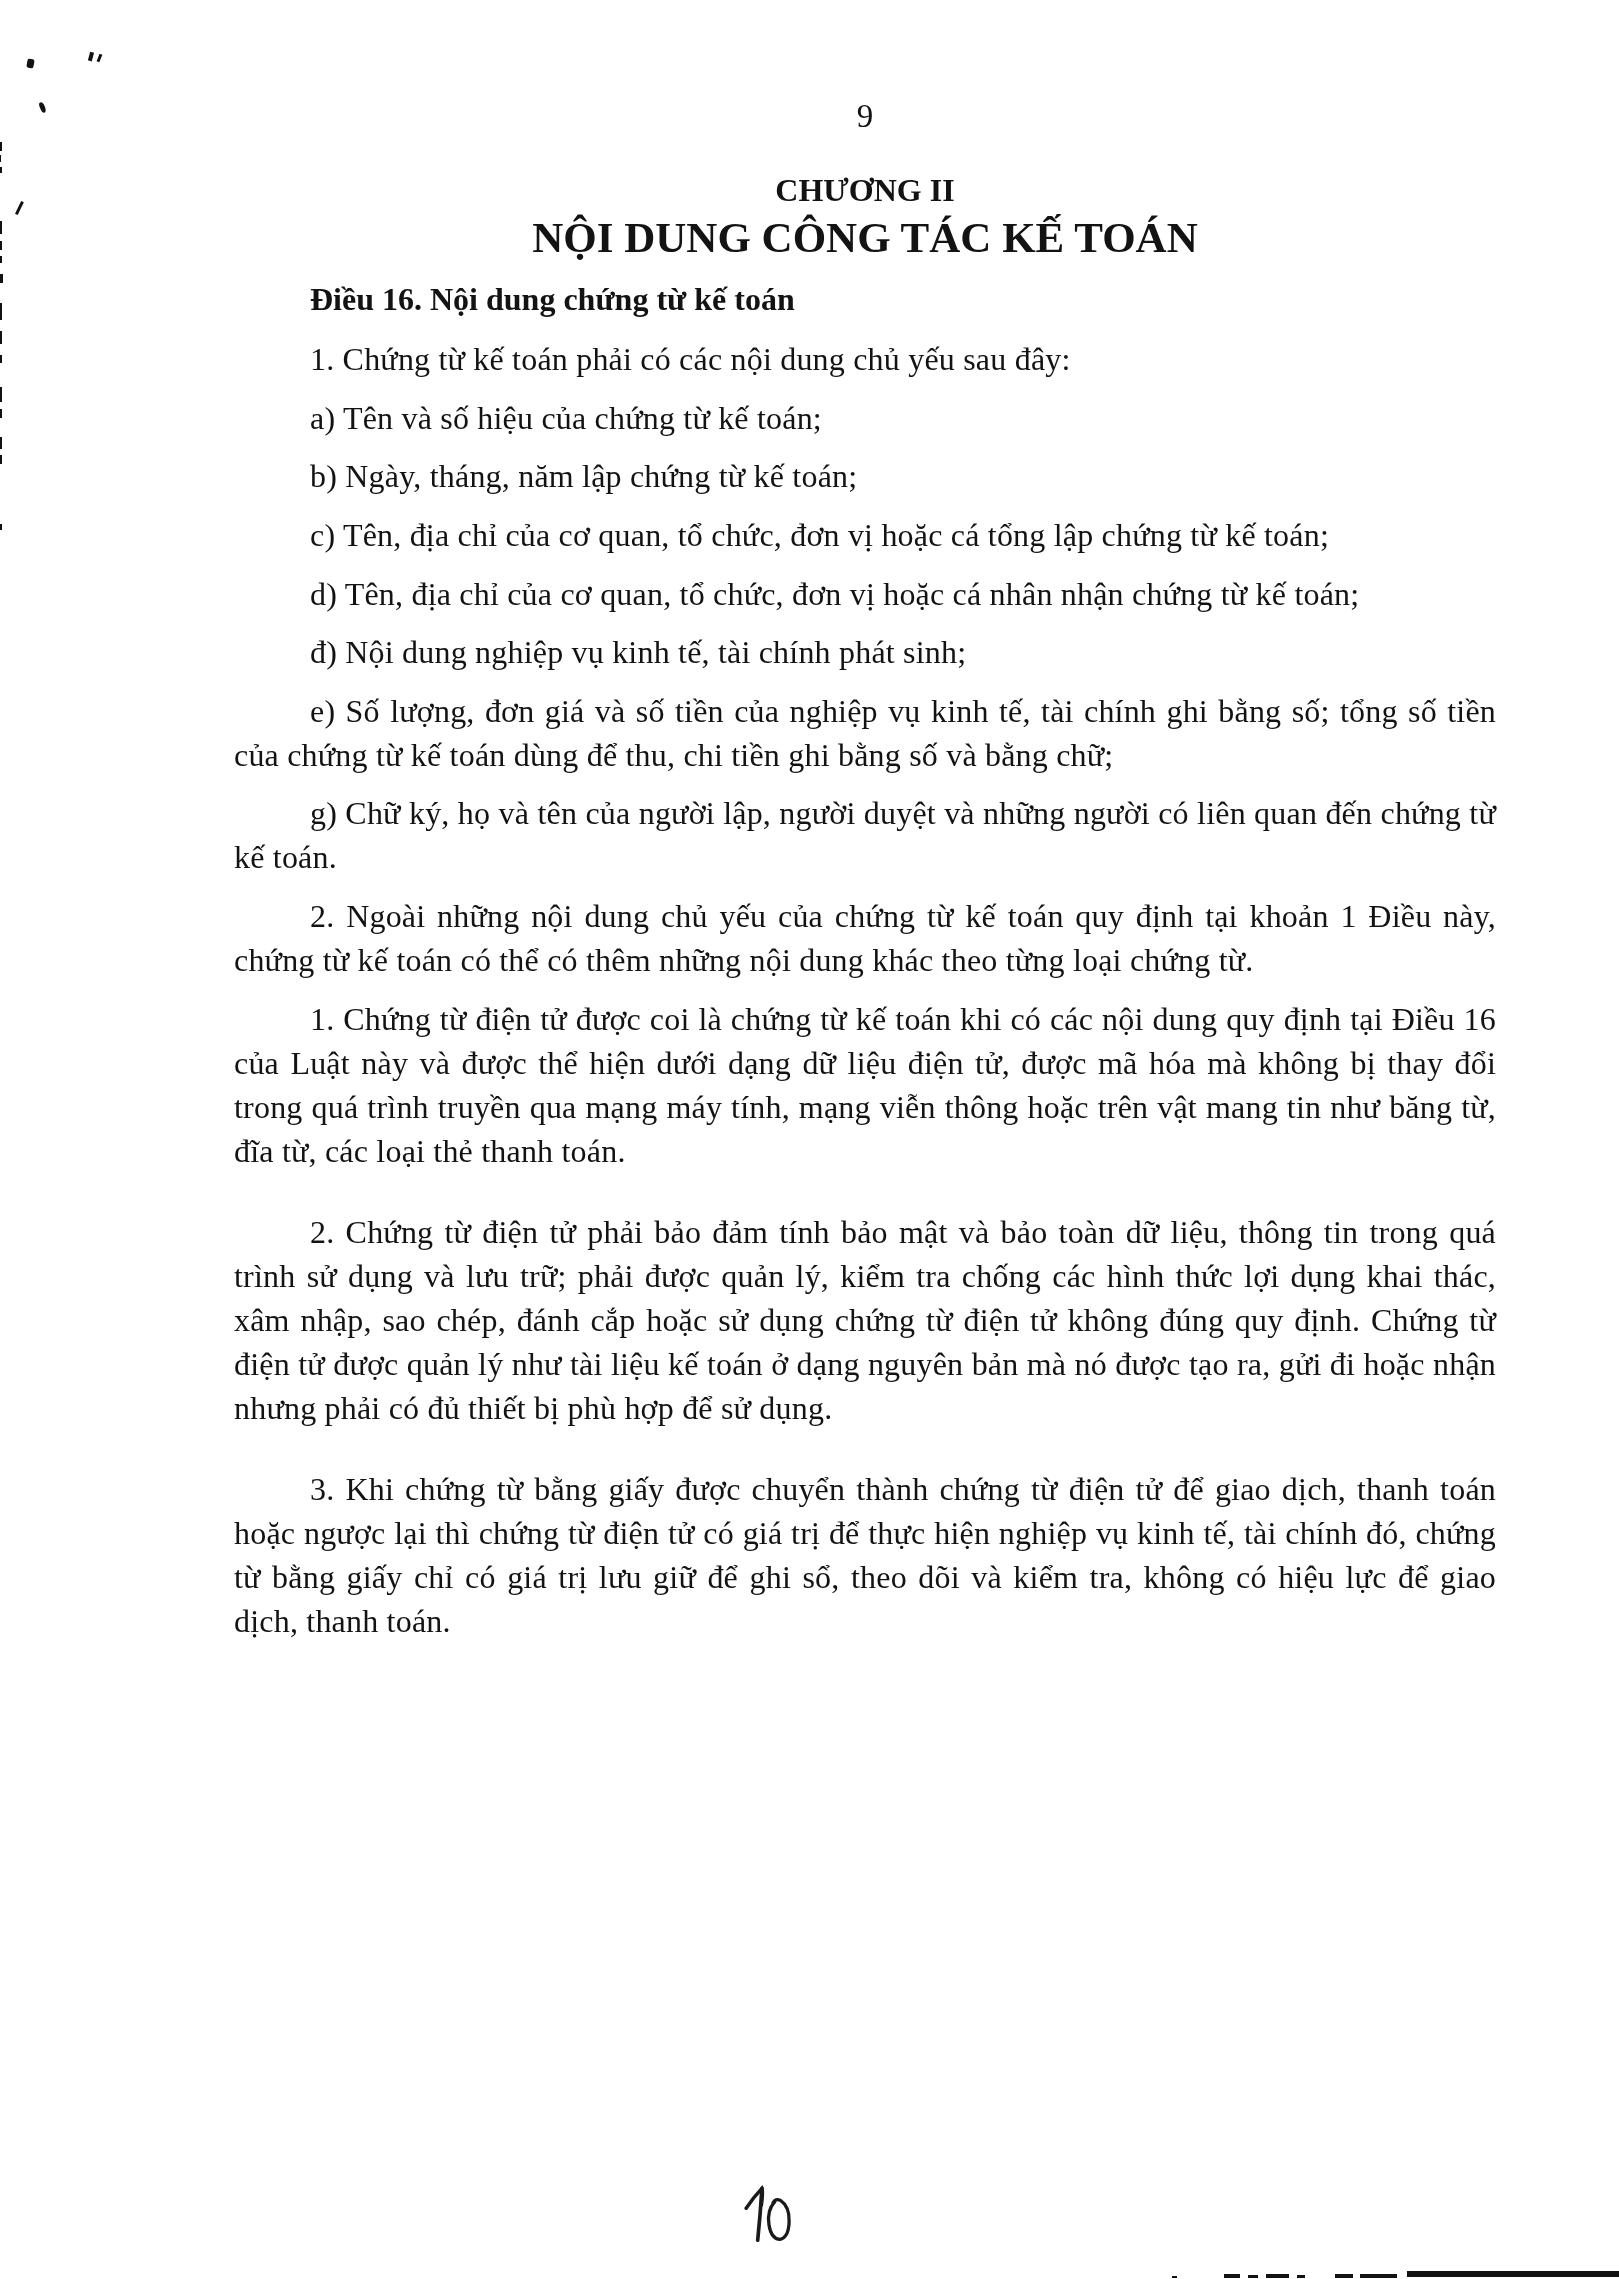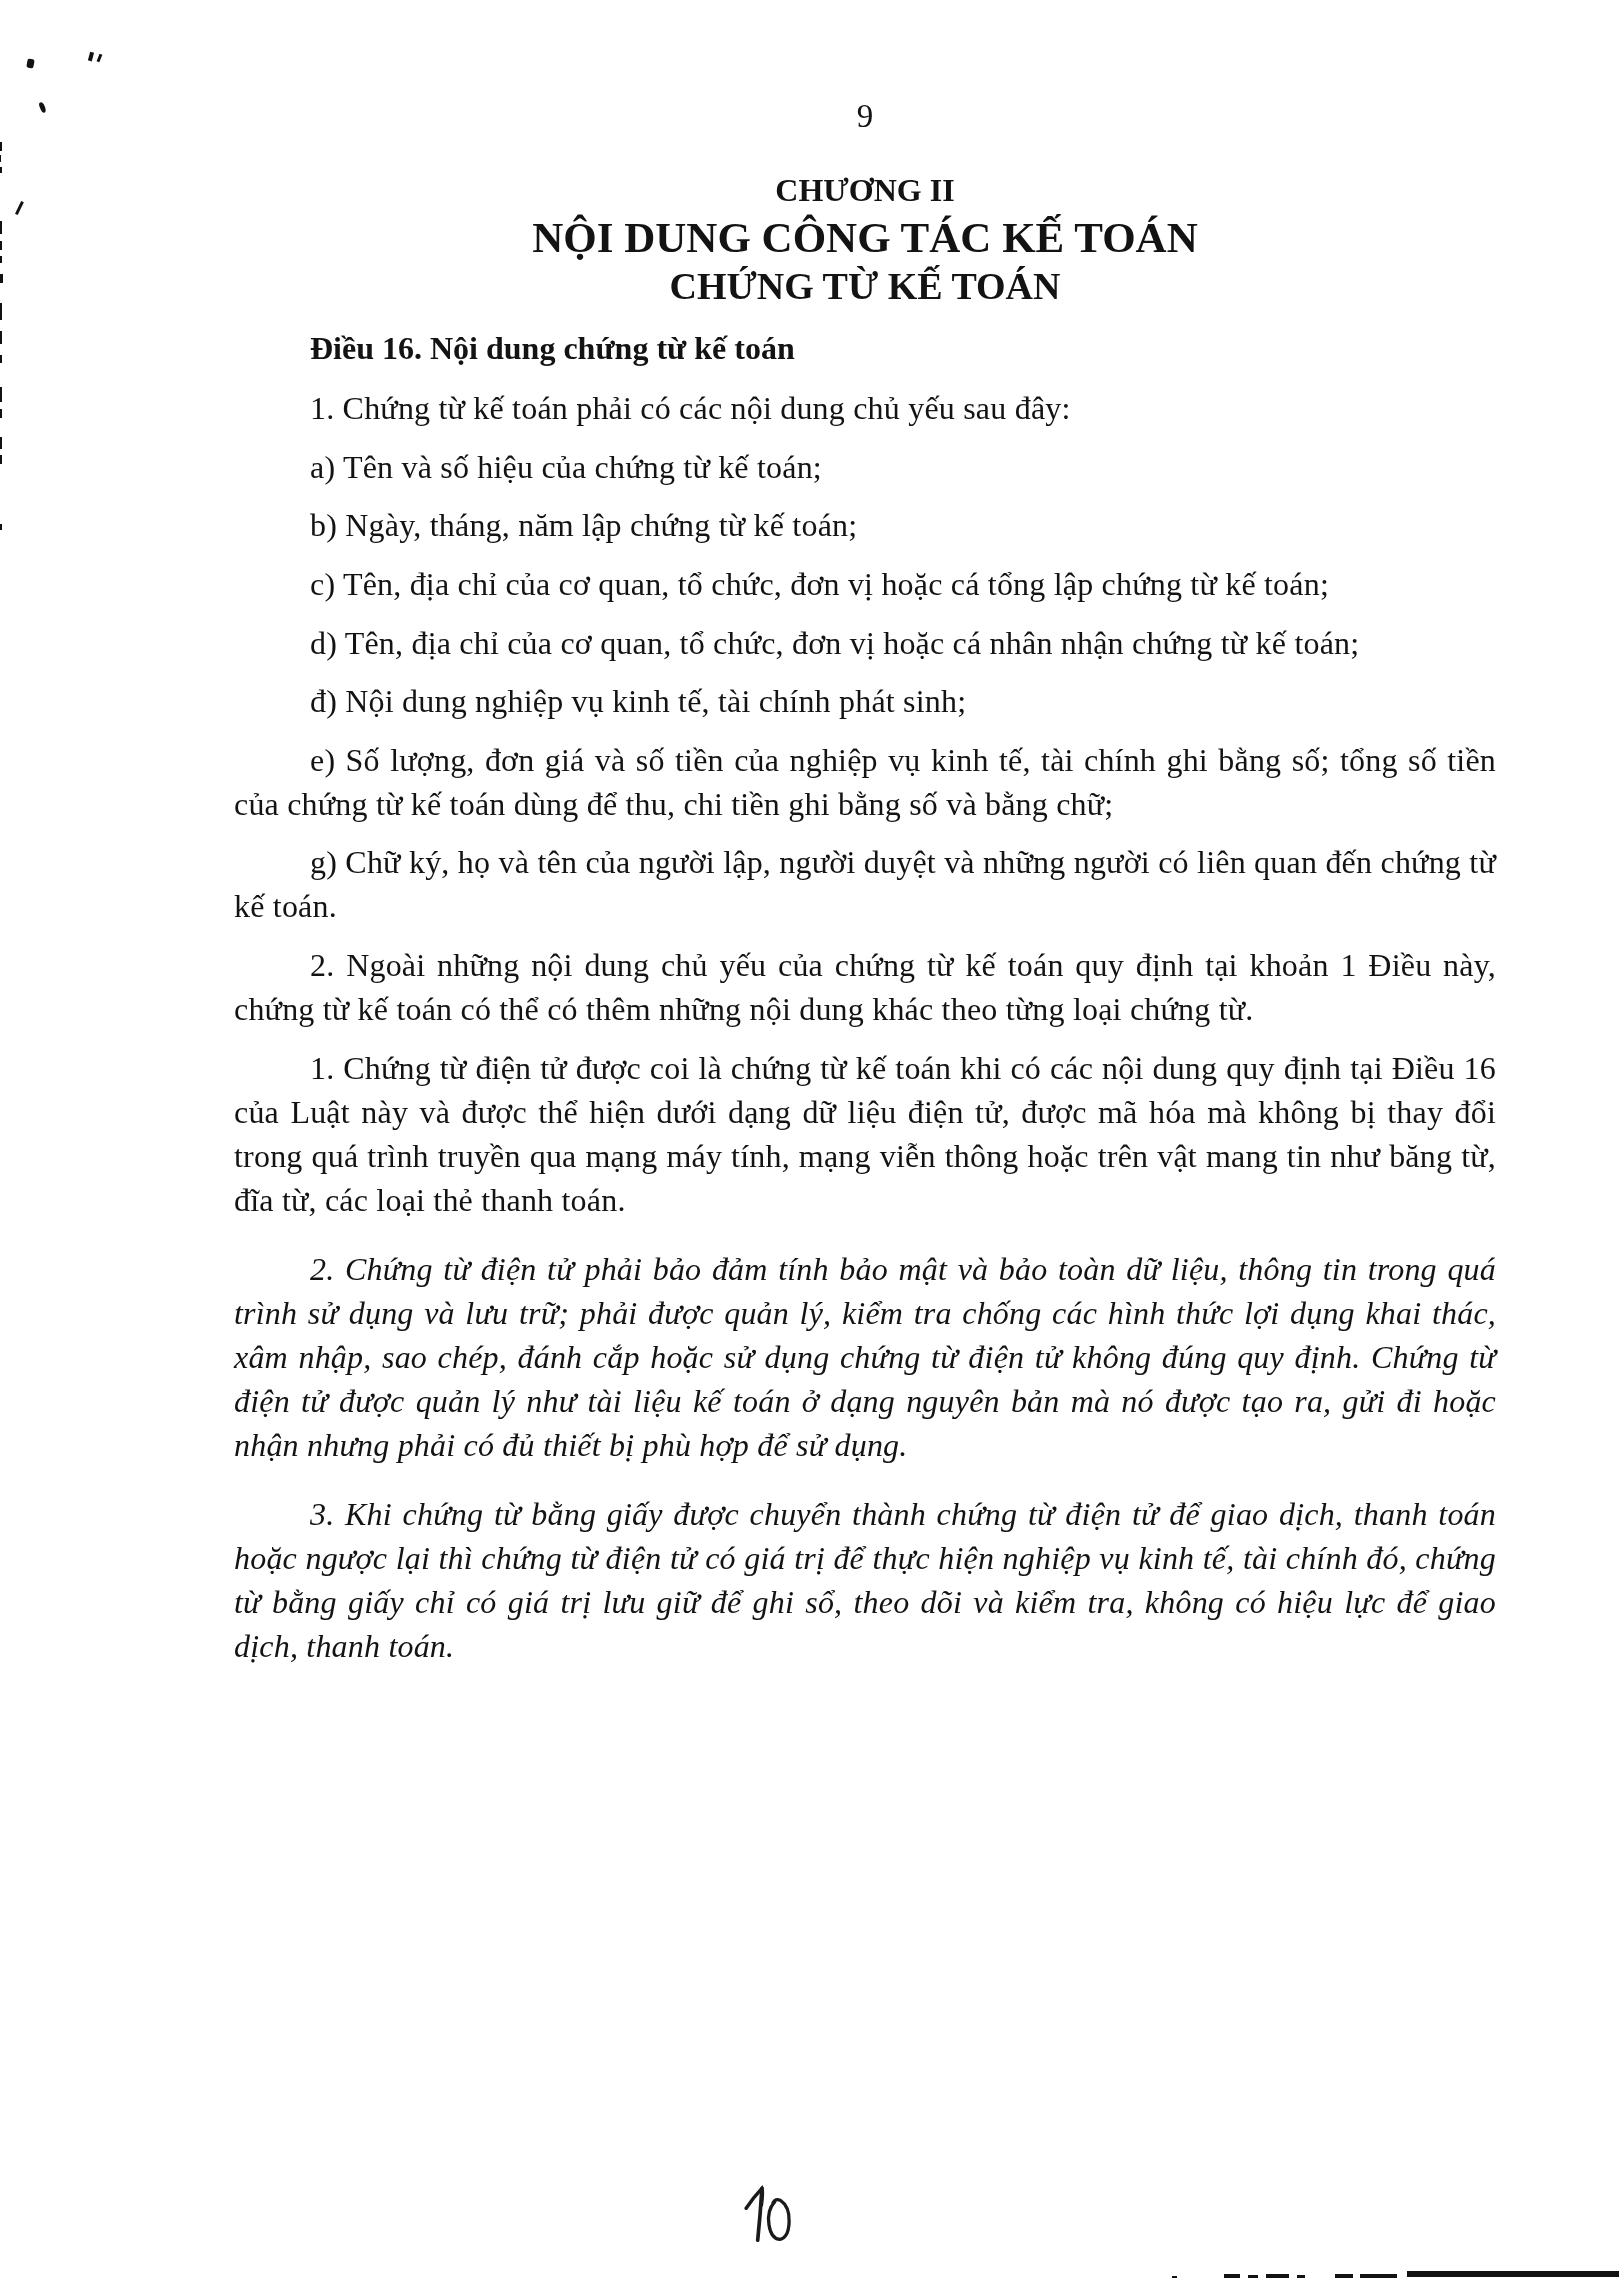--- a/index.html
+++ b/index.html
@@ -24,21 +24,21 @@
     line-height: 45px;
   }
   p.para {
     margin: 14.6px 0 0 0;
     font-size: 32px;
     line-height: 44px;
     text-align: justify;
     text-indent: 76px;
     letter-spacing: 0.2px;
   }
-  p.para.sp { margin-top: 25px; font-style: italic; }
+  p.para.sp { margin-top: 37px; }
   .c { text-align: center; text-indent: 0; }
   .chapter-label {
     margin-top: 29px;
     font-size: 32px;
     line-height: 45px;
     font-weight: bold;
   }
   .chapter-title {
     font-size: 43px;
     line-height: 49px;
@@ -112,21 +112,20 @@
   <div class="artifact" style="left:1335px;top:2274px;width:17.6px;height:3.9px;"></div>
   <div class="artifact" style="left:1360px;top:2274px;width:37px;height:3.9px;"></div>
   <div class="artifact" style="left:1407px;top:2271px;width:213px;height:5.9px;"></div>
 
   <div class="content">
     <div class="page-number">9</div>
 
 
     <div class="chapter-label c">CHƯƠNG II</div>
     <div class="chapter-title c">NỘI DUNG CÔNG TÁC KẾ TOÁN</div>
-    <div class="section-title c">CHỨNG TỪ KẾ TOÁN</div>
 
     <h3 class="article-heading">Điều 16. Nội dung chứng từ kế toán</h3>
     <p class="para">1. Chứng từ kế toán phải có các nội dung chủ yếu sau đây:</p>
     <p class="para">a) Tên và số hiệu của chứng từ kế toán;</p>
     <p class="para">b) Ngày, tháng, năm lập chứng từ kế toán;</p>
     <p class="para">c) Tên, địa chỉ của cơ quan, tổ chức, đơn vị hoặc cá tổng lập chứng từ kế toán;</p>
     <p class="para">d) Tên, địa chỉ của cơ quan, tổ chức, đơn vị hoặc cá nhân nhận chứng từ kế toán;</p>
     <p class="para">đ) Nội dung nghiệp vụ kinh tế, tài chính phát sinh;</p>
     <p class="para">e) Số lượng, đơn giá và số tiền của nghiệp vụ kinh tế, tài chính ghi bằng số; tổng số tiền của chứng từ kế toán dùng để thu, chi tiền ghi bằng số và bằng chữ;</p>
     <p class="para">g) Chữ ký, họ và tên của người lập, người duyệt và những người có liên quan đến chứng từ kế toán.</p>

